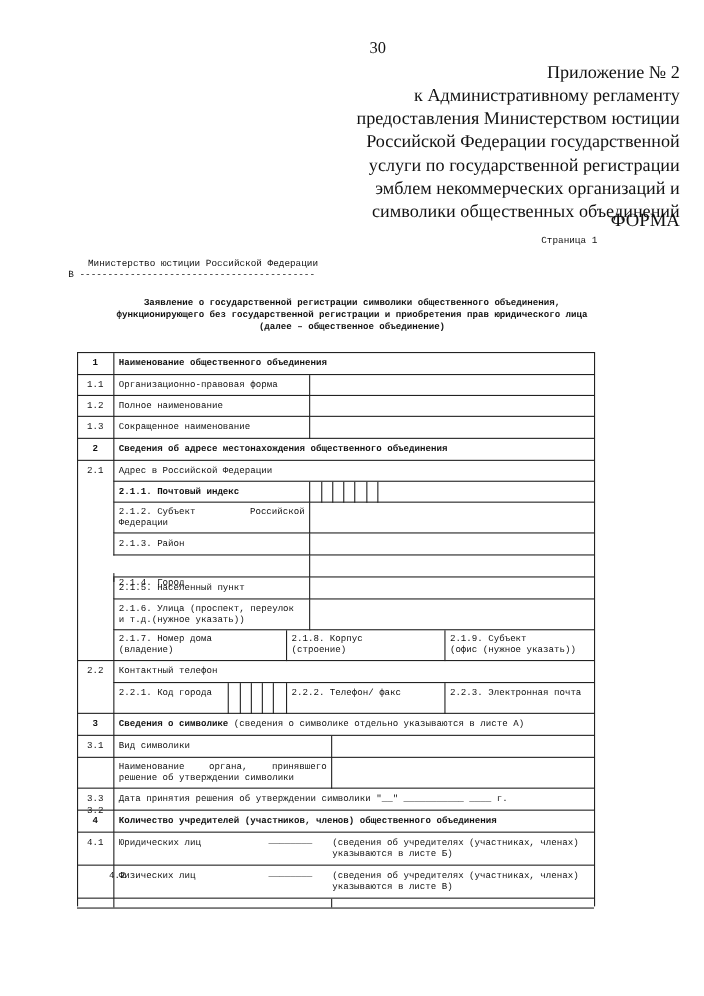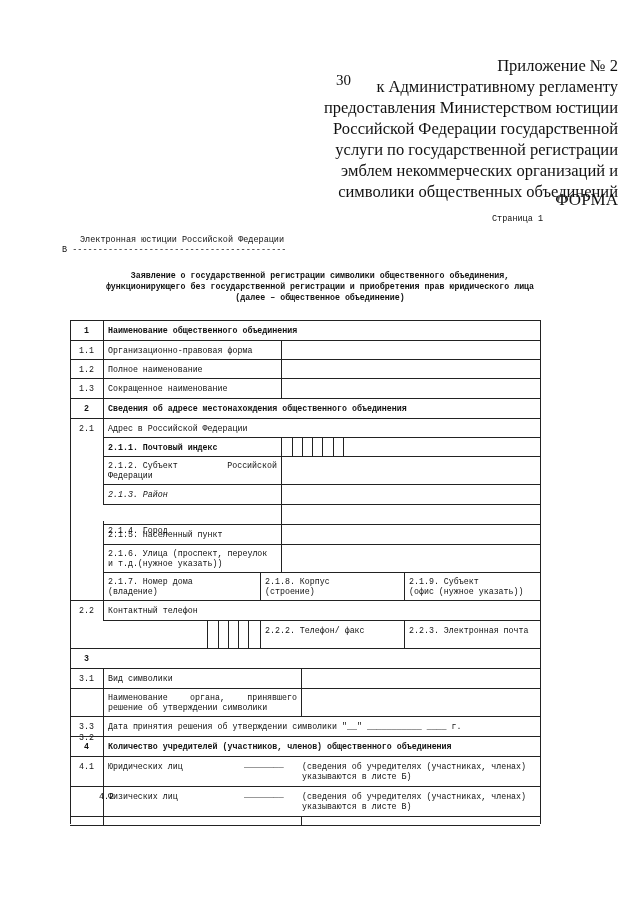--- a/index.html
+++ b/index.html
@@ -1,19 +1,19 @@
 <!DOCTYPE html>
 <html><head>
 <meta charset="utf-8">
 <style>
   html, body { margin:0; padding:0; background:#ffffff; }
   body { width:640px; height:905px; position:relative; overflow:hidden; color:#111; }
   .serif { font-family: "Liberation Serif", "DejaVu Serif", serif; }
   .mono { font-family: "Liberation Mono", "DejaVu Sans Mono", monospace; }
-  #page-num { position:absolute; left:336px; top:36px; font-size:15px;margin-top:36px; }
+  #page-num { position:absolute; left:336px; top:36px; font-size:15px; }
   #appendix { position:absolute; right:22px; top:55px; width:360px; text-align:right; font-size:16.5px; line-height:21px; }
   #forma { position:absolute; right:22px; top:190px; font-size:17px; }
   #page-label { position:absolute; left:492px; top:214px; font-size:8.5px; }
   #ministry { position:absolute; left:80px; top:235px; font-size:8.5px; }
   #to-line { position:absolute; left:62px; top:245px; font-size:8.5px; }
   #statement { position:absolute; left:60px; top:270px; width:520px; text-align:center; font-size:8.3px; line-height:11px; font-weight:bold; }
   .tbl { position:absolute; left:70px; top:320px; width:470px; }
   .row { position:absolute; left:0; width:470px; border-top:1.3px solid #222; }
   .cell { position:absolute; top:0; bottom:0; border-left:1.3px solid #222; font-size:8.3px; line-height:10px; padding:3px 4px; box-sizing:border-box; }
   .num { text-align:center; }
@@ -33,21 +33,21 @@
   <div>предоставления Министерством юстиции</div>
   <div>Российской Федерации государственной</div>
   <div>услуги по государственной регистрации</div>
   <div>эмблем некоммерческих организаций и</div>
   <div>символики общественных объединений</div>
 </div>
 
 <div id="forma" class="serif">ФОРМА</div>
 
 <div id="page-label" class="mono">Страница 1</div>
-<div id="ministry" class="mono">Электронная юстиции Российской Федерации</div>
+<div id="ministry" class="mono">Министерство юстиции Российской Федерации</div>
 <div id="to-line" class="mono">В ------------------------------------------</div>
 
 <div id="statement" class="mono">
   <div>Заявление о государственной регистрации символики общественного объединения,</div>
   <div>функционирующего без государственной регистрации и приобретения прав юридического лица</div>
   <div>(далее – общественное объединение)</div>
 </div>
 
 <div class="tbl mono">
   <div class="lborder"></div>
@@ -95,21 +95,21 @@
   <div class="row" style="top:136px;height:28px;left:33px;width:437px;">
     <div class="cell" style="left:0;width:178px;padding-top:4px;">
       <div style="display:flex;justify-content:space-between;">
           <span>2.1.2. Субъект</span>
           <span>Российской</span>
         </div>
       <div>Федерации</div>
     </div>
     <div class="cell" style="left:178px;right:0;"></div>
   </div>
-  <div class="row" style="top:164px;height:20px;left:33px;width:437px;font-style:italic;">
+  <div class="row" style="top:164px;height:20px;left:33px;width:437px;">
     <div class="cell" style="left:0;width:178px;padding-top:5px;">2.1.3. Район</div>
     <div class="cell" style="left:178px;right:0;"></div>
   </div>
   <div class="row" style="top:184px;height:20px;left:33px;width:437px;">
     <div class="cell" style="left:0;width:178px;padding-top:5px;margin-top:16px;">2.1.4. Город</div>
     <div class="cell" style="left:178px;right:0;"></div>
   </div>
   <div class="row" style="top:204px;height:20px;left:33px;width:437px;">
     <div class="cell" style="left:0;width:178px;padding-top:5px;">2.1.5. Населенный пункт</div>
     <div class="cell" style="left:178px;right:0;"></div>
@@ -133,32 +133,34 @@
     <div class="cell" style="left:301px;right:0;padding-top:4px;">
       <div>2.1.9. Субъект</div>
       <div>(офис (нужное указать))</div>
     </div>
   </div>
   <div class="row" style="top:280px;height:20px;">
     <div class="cell num" style="left:0;width:33px;border-left:none;padding-top:5px;">2.2</div>
     <div class="cell" style="left:33px;right:0;padding-top:5px;">Контактный телефон</div>
   </div>
   <div class="row" style="top:300px;height:28px;left:33px;width:437px;">
+    <div class="cell" style="left:0;width:104px;padding-top:5px;">2.2.1. Код города</div>
     <div class="cell" style="left:104px;width:53px;">
       <div class="box" style="left:10px;"></div>
       <div class="box" style="left:20px;"></div>
       <div class="box" style="left:30px;"></div>
       <div class="box" style="left:40px;"></div>
     </div>
     <div class="cell" style="left:157px;width:144px;padding-top:5px;">2.2.2. Телефон/ факс</div>
     <div class="cell" style="left:301px;right:0;padding-top:5px;">2.2.3. Электронная почта</div>
   </div>
 
   <div class="row" style="top:328px;height:20px;">
     <div class="cell num b" style="left:0;width:33px;border-left:none;padding-top:5px;">3</div>
+    <div class="cell" style="left:33px;right:0;padding-top:5px;"><span class="b">Сведения о символике</span><span> (сведения о символике отдельно указываются в листе А)</span></div>
   </div>
   <div class="row" style="top:348px;height:20px;">
     <div class="cell num" style="left:0;width:33px;border-left:none;padding-top:5px;">3.1</div>
     <div class="cell" style="left:33px;width:198px;padding-top:5px;">Вид символики</div>
     <div class="cell" style="left:231px;right:0;"></div>
   </div>
   <div class="row" style="top:368px;height:28px;">
     <div class="cell num" style="left:0;width:33px;border-left:none;padding-top:5px;margin-top:39px;">3.2</div>
     <div class="cell" style="left:33px;width:198px;padding-top:4px;">
       <div style="display:flex;justify-content:space-between;">

